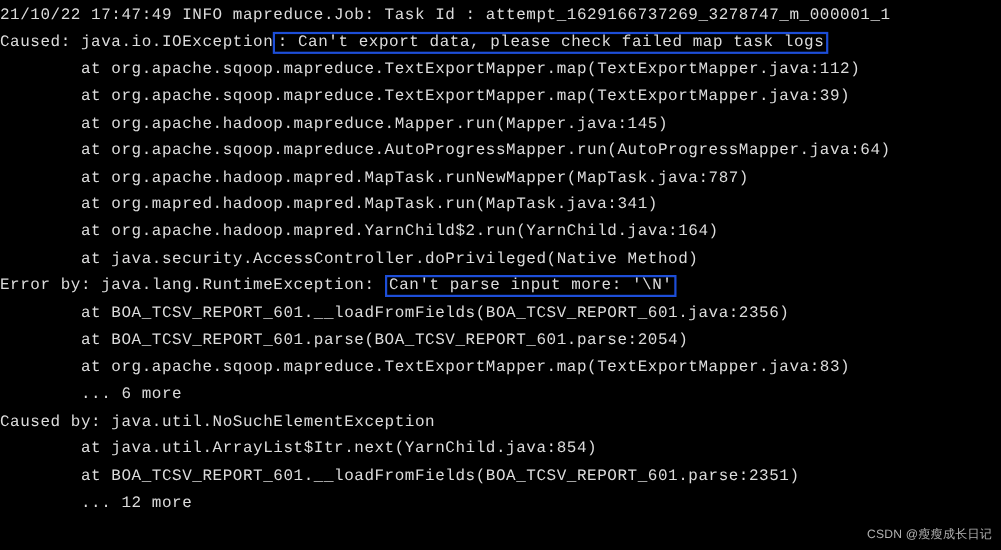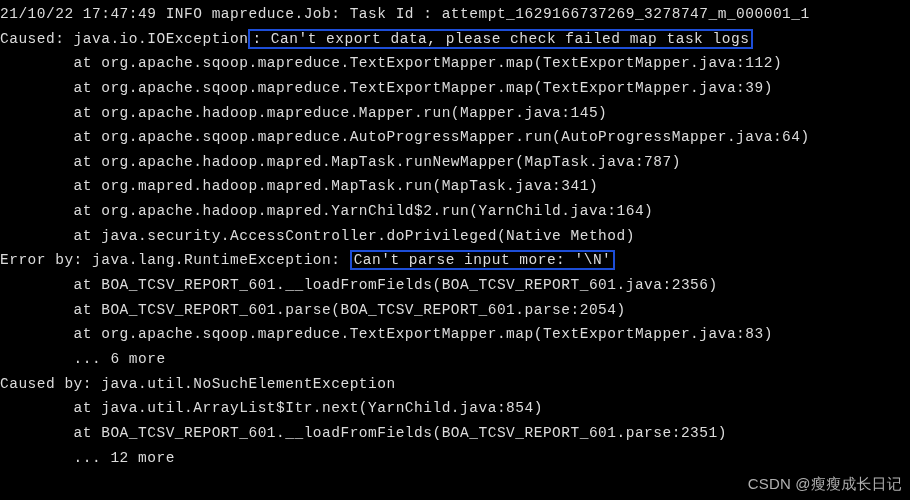--- a/index.html
+++ b/index.html
@@ -28,21 +28,21 @@
       border: 2px solid #1d4ed8;
       display: inline;
       padding: 0 2px;
     }
     .watermark {
       position: absolute;
       bottom: 4px;
       right: 8px;
       color: #b0b0b0;
       font-family: "Microsoft YaHei", Arial, sans-serif;
-      font-size: 15px;
+      font-size: 11px;
       letter-spacing: 0.2px;
       background: transparent;
     }
   </style>
 </head>
 <body>
 
 <div class="log-line"><span>21/10/22 17:47:49 INFO mapreduce.Job: Task Id : attempt_1629166737269_3278747_m_000001_1</span></div>
 <div class="log-line"><span>Caused: java.io.IOException</span><span class="highlight-box">: Can't export data, please check failed map task logs</span></div>
 <div class="log-line"><span>        at org.apache.sqoop.mapreduce.TextExportMapper.map(TextExportMapper.java:112)</span></div>

